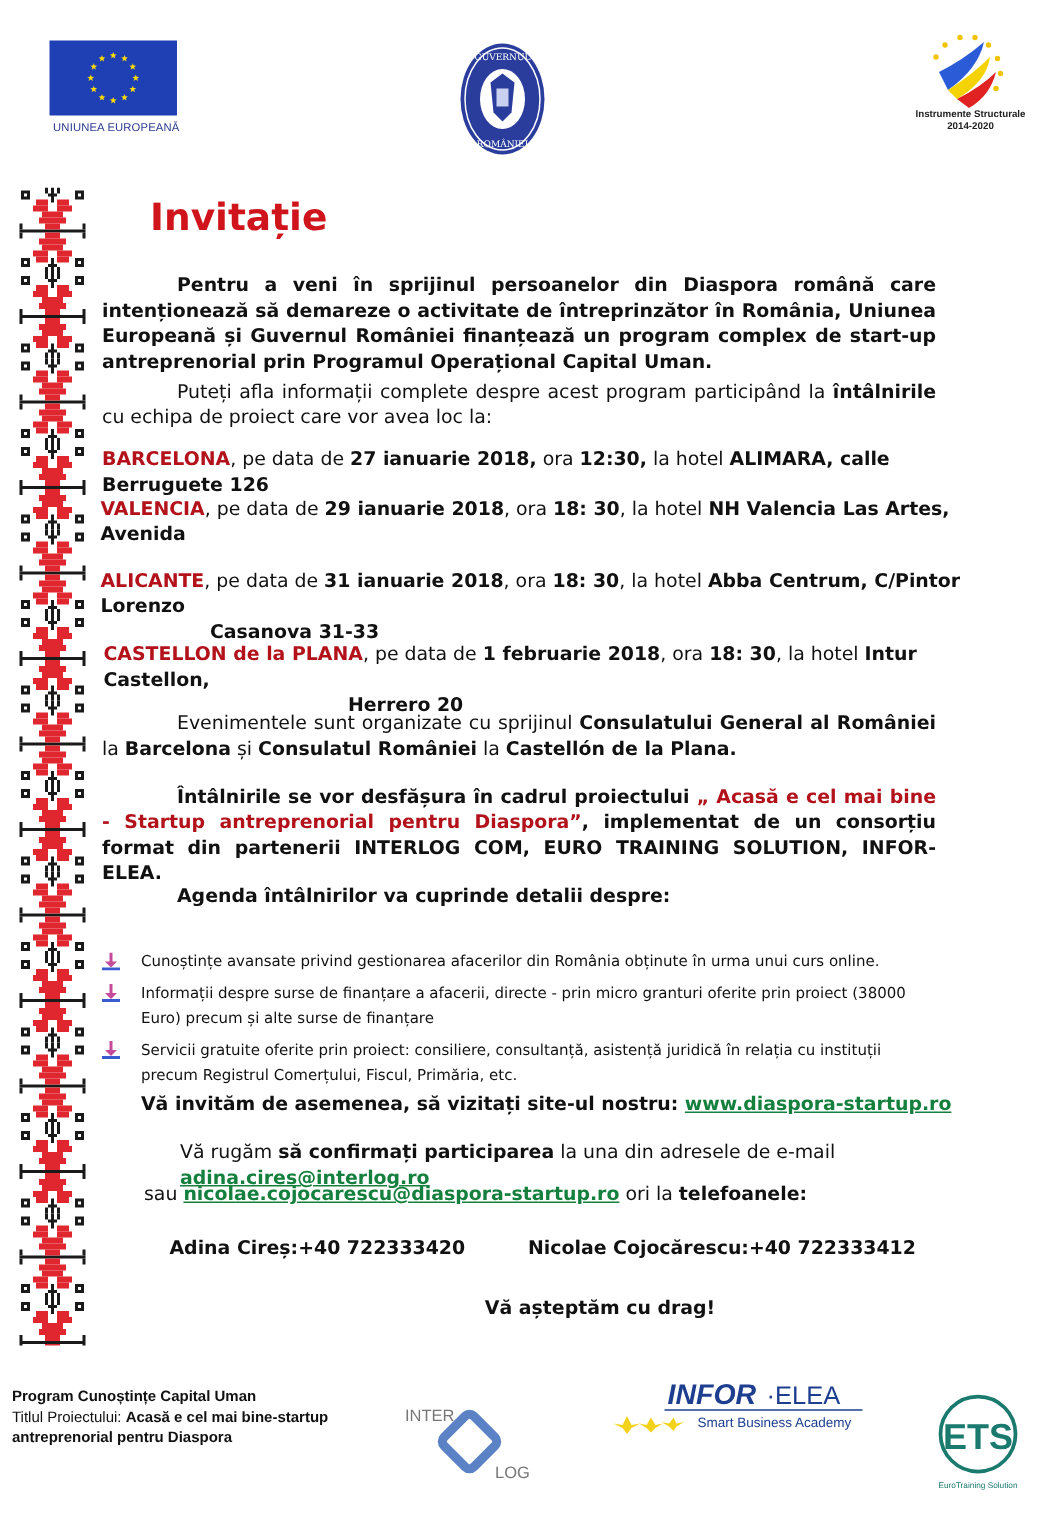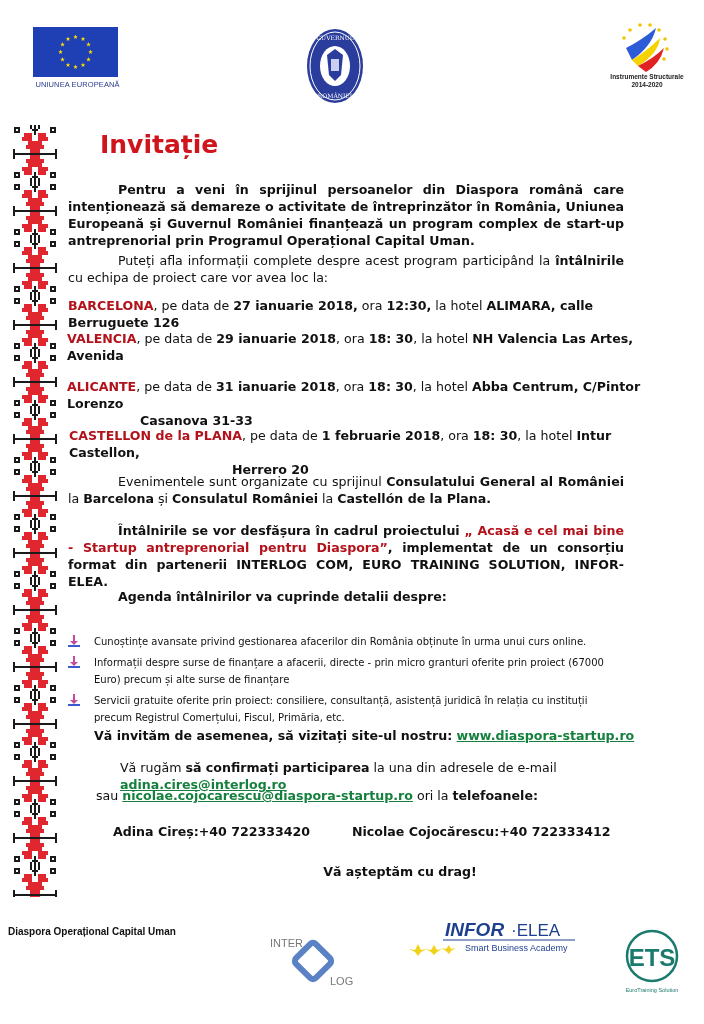--- a/index.html
+++ b/index.html
@@ -688,21 +688,21 @@
         <path d="M5 0 h2 v6 h3 l-4 4 l-4 -4 h3 z" fill="#c44a9a"></path>
         <rect x="0" y="10" width="12" height="2" fill="#3a5bd0"></rect>
       </svg>
     <span>Cunoștințe avansate privind gestionarea afacerilor din România obținute în urma unui curs online.</span>
   </div>
   <div class="bullet">
     <svg class="bicon" viewBox="0 0 12 12">
         <path d="M5 0 h2 v6 h3 l-4 4 l-4 -4 h3 z" fill="#c44a9a"></path>
         <rect x="0" y="10" width="12" height="2" fill="#3a5bd0"></rect>
       </svg>
-    <span>Informații despre surse de finanțare a afacerii, directe - prin micro granturi oferite prin proiect (67000 Euro) precum și alte surse de finanțare</span>
+    <span>Informații despre surse de finanțare a afacerii, directe - prin micro granturi oferite prin proiect (38000 Euro) precum și alte surse de finanțare</span>
   </div>
   <div class="bullet">
     <svg class="bicon" viewBox="0 0 12 12">
         <path d="M5 0 h2 v6 h3 l-4 4 l-4 -4 h3 z" fill="#c44a9a"></path>
         <rect x="0" y="10" width="12" height="2" fill="#3a5bd0"></rect>
       </svg>
     <span>Servicii gratuite oferite prin proiect:  consiliere, consultanță, asistență juridică în relația cu instituții precum Registrul Comerțului, Fiscul, Primăria, etc.</span>
   </div>
 </div>
 
@@ -716,21 +716,22 @@
 <div class="city-line" style="top:787px; left:96px;">
   <span>sau </span><a class="link" href="#">nicolae.cojocarescu@diaspora-startup.ro</a><span> ori la </span><span class="b">telefoanele:</span>
 </div>
 
 <div class="city-line b" style="top:823px; left:113px; width:auto;">Adina Cireș:+40 722333420</div>
 <div class="city-line b" style="top:823px; left:352px; width:auto;">Nicolae Cojocărescu:+40 722333412</div>
 
 <div class="city-line b" style="top:863px; left:100px; width:600px; text-align:center;">Vă așteptăm cu drag!</div>
 
 <div class="abs footer">
-  <div class="b">Diaspora Operațional Capital Uman</div>
+  <div class="b">Program Cunoștințe Capital Uman</div>
+  <div><span>Titlul Proiectului: </span><span class="b">Acasă e cel mai bine-startup antreprenorial pentru Diaspora</span></div>
 </div>
 
 <div class="abs interlog">
   <svg viewBox="0 0 100 55" width="100" height="55">
     <text x="2" y="14" font-size="11" fill="#777" font-family="Liberation Sans, sans-serif">INTER</text>
     <g transform="translate(45,28) rotate(45)">
       <rect x="-14" y="-14" width="28" height="28" rx="4" fill="none" stroke="#5a82c4" stroke-width="6"></rect>
     </g>
     <text x="62" y="52" font-size="11" fill="#777" font-family="Liberation Sans, sans-serif">LOG</text>
   </svg>

